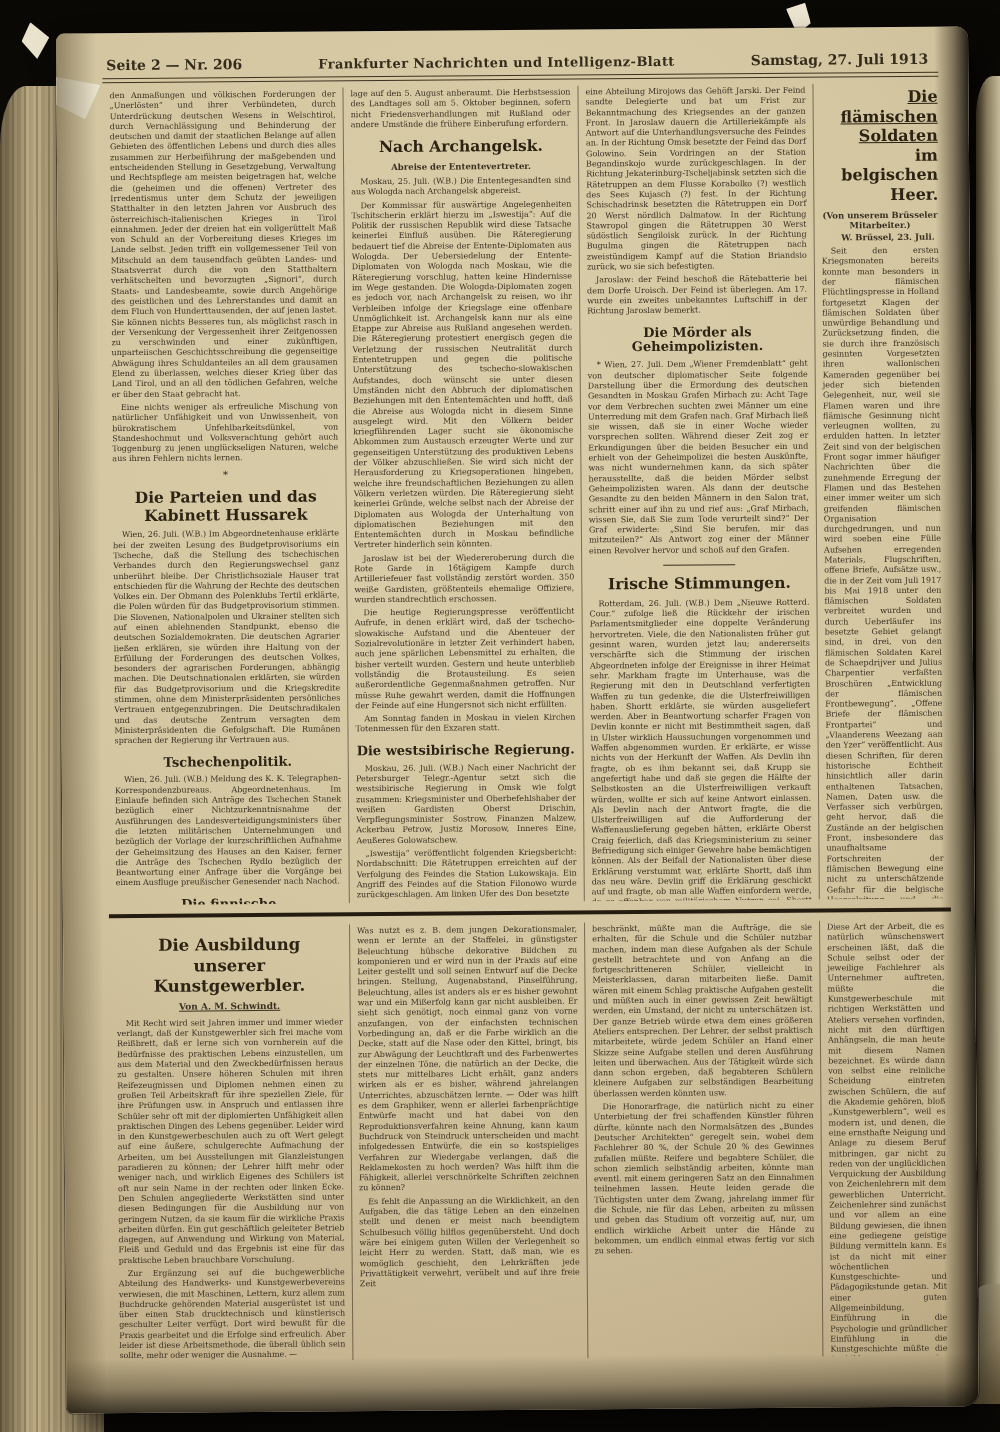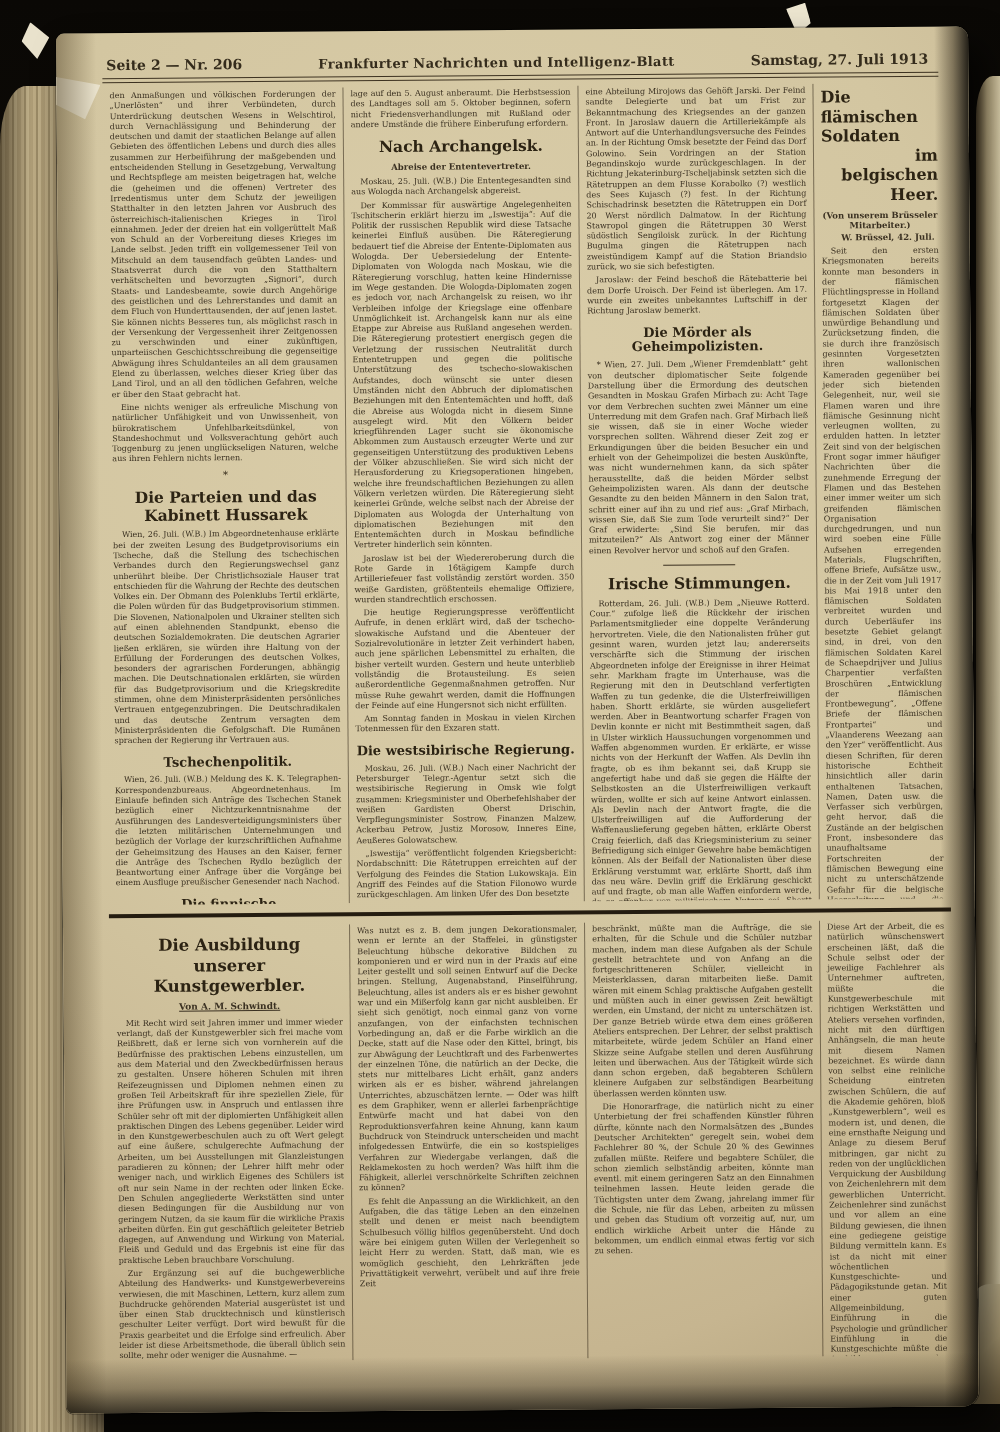--- a/index.html
+++ b/index.html
@@ -66,21 +66,21 @@
   .c3{width:220px;flex:none;}
   .c4{flex:1;min-width:0;}
   .p{font-size:8px;line-height:10.3px;text-align:justify;margin:0 0 3px;text-indent:9px;}
   .p.ni{text-indent:0;}
   .h-major{font-size:15.5px;font-weight:bold;text-align:center;margin:8px 0 6px;color:#2c2313;line-height:1.15;}
   .h-section{font-size:13px;font-weight:bold;text-align:center;margin:9px 0 5px;color:#2c2313;line-height:1.15;}
   .h-sub{font-size:8.5px;font-weight:bold;text-align:center;margin:0 0 5px;}
   .star{text-align:center;font-size:10px;margin:5px 0;color:#2c2313;}
   .rule-short{width:72px;border-top:1px solid #3a2f1f;margin:9px auto;}
   .h-flem{font-size:16px;font-weight:bold;color:#2c2313;line-height:1.22;margin:2px 0 6px;}
-  .h-flem .l1{display:block;text-align:left;}
+  .h-flem .l1{display:block;text-align:right;text-decoration:underline;}
   .h-flem .l2{display:block;text-align:right;}
   .h-flem-sub{font-size:8.5px;font-weight:bold;text-align:center;margin:2px 0 2px;}
   .dateline{font-size:8.5px;font-weight:bold;text-align:right;margin:0 4px 4px 0;}
   
   .heavy-rule{border-top:4px solid #241c10;margin:9px 24px 0 46px;}
   .feuilleton{display:flex;align-items:stretch;margin:8px 24px 0 46px;height:436px;overflow:hidden;}
   .f-h{font-size:16.5px;font-weight:bold;text-align:center;line-height:1.25;margin:8px 0 4px;color:#2c2313;}
   .byline{font-size:9px;font-weight:bold;text-align:center;text-decoration:underline;margin:0 0 7px;}
 </style>
 </head>
@@ -139,21 +139,21 @@
       <div class="h-major">Irische Stimmungen.</div>
       <p class="p">Rotterdam, 26. Juli. (W.B.) Dem „Nieuwe Rotterd. Cour.“ zufolge ließ die Rückkehr der irischen Parlamentsmitglieder eine doppelte Veränderung hervortreten. Viele, die den Nationalisten früher gut gesinnt waren, wurden jetzt lau; andererseits verschärfte sich die Stimmung der irischen Abgeordneten infolge der Ereignisse in ihrer Heimat sehr. Markham fragte im Unterhause, was die Regierung mit den in Deutschland verfertigten Waffen zu tun gedenke, die die Ulsterfreiwilligen haben. Shortt erklärte, sie würden ausgeliefert werden. Aber in Beantwortung scharfer Fragen von Devlin konnte er nicht mit Bestimmtheit sagen, daß in Ulster wirklich Haussuchungen vorgenommen und Waffen abgenommen wurden. Er erklärte, er wisse nichts von der Herkunft der Waffen. Als Devlin ihn fragte, ob es ihm bekannt sei, daß Krupp sie angefertigt habe und daß sie gegen die Hälfte der Selbstkosten an die Ulsterfreiwilligen verkauft würden, wollte er sich auf keine Antwort einlassen. Als Devlin nach der Antwort fragte, die die Ulsterfreiwilligen auf die Aufforderung der Waffenauslieferung gegeben hätten, erklärte Oberst Craig feierlich, daß das Kriegsministerium zu seiner Befriedigung sich einiger Gewehre habe bemächtigen können. Als der Beifall der Nationalisten über diese Erklärung verstummt war, erklärte Shortt, daß ihm das neu wäre. Devlin griff die Erklärung geschickt auf und fragte, ob man alle Waffen einfordern werde, da es offenbar von militärischem Nutzen sei. Shortt erklärte, daß er die Waffen in die Hand bekommen wolle. (Erneuter Beifall bei den Nationalisten.) Swift Mac Neill sprach die Vermutung aus, daß Frederic Smith und Carson wohl erzählen könnten, wo sich die Waffen befänden.</p>
     </div>
 
     <div class="col c4">
       <div class="h-flem">
         <span class="l1">Die flämischen Soldaten</span>
         <span class="l2">im belgischen Heer.</span>
       </div>
       <div class="h-flem-sub">(Von unserem Brüsseler Mitarbeiter.)</div>
-      <div class="dateline">W. Brüssel, 42. Juli.</div>
+      <div class="dateline">W. Brüssel, 23. Juli.</div>
       <p class="p">Seit den ersten Kriegsmonaten bereits konnte man besonders in der flämischen Flüchtlingspresse in Holland fortgesetzt Klagen der flämischen Soldaten über unwürdige Behandlung und Zurücksetzung finden, die sie durch ihre französisch gesinnten Vorgesetzten ihren wallonischen Kameraden gegenüber bei jeder sich bietenden Gelegenheit, nur, weil sie Flamen waren und ihre flämische Gesinnung nicht verleugnen wollten, zu erdulden hatten. In letzter Zeit sind von der belgischen Front sogar immer häufiger Nachrichten über die zunehmende Erregung der Flamen und das Bestehen einer immer weiter um sich greifenden flämischen Organisation durchgedrungen, und nun wird soeben eine Fülle Aufsehen erregenden Materials, Flugschriften, offene Briefe, Aufsätze usw., die in der Zeit vom Juli 1917 bis Mai 1918 unter den flämischen Soldaten verbreitet wurden und durch Ueberläufer ins besetzte Gebiet gelangt sind, in drei, von den flämischen Soldaten Karel de Schaepdrijver und Julius Charpentier verfaßten Broschüren „Entwicklung der flämischen Frontbewegung“, „Offene Briefe der flämischen Frontpartei“ und „Vlaanderens Weezang aan den Yzer“ veröffentlicht. Aus diesen Schriften, für deren historische Echtheit hinsichtlich aller darin enthaltenen Tatsachen, Namen, Daten usw. die Verfasser sich verbürgen, geht hervor, daß die Zustände an der belgischen Front, insbesondere das unaufhaltsame Fortschreiten der flämischen Bewegung eine nicht zu unterschätzende Gefahr für die belgische Heeresleitung und die Regierung zu Le Havre geworden sind, während andererseits die flämischen Soldaten ihr vollkommenes Einverständnis mit dem Vorgehen der Aktivisten im besetzten Belgien erklären. „Von nun an geht das flämische Heer“, so heißt es in der Botschaft, die die flämischen Soldaten durch eine in der Nacht zum 1. Mai 1918 ins besetzte Gebiet übergetretene Abordnung den flämischen Aktivisten schicken, „Hand in Hand mit dem Aktivismus des besetzten Flandern, Göttingens und der holländischen Internierungslager und bildet einen unzerstörbaren stählernen Block, an dem Flamenhasser, wie stark sie sich auch zur Wehr setzen mögen, eines Tages die Köpfe sich zerschmettern sollen.“</p>
 
     </div>
   </div>
 
   <div class="heavy-rule"></div>
 
   <div class="feuilleton">
 
     <div class="col c1">

